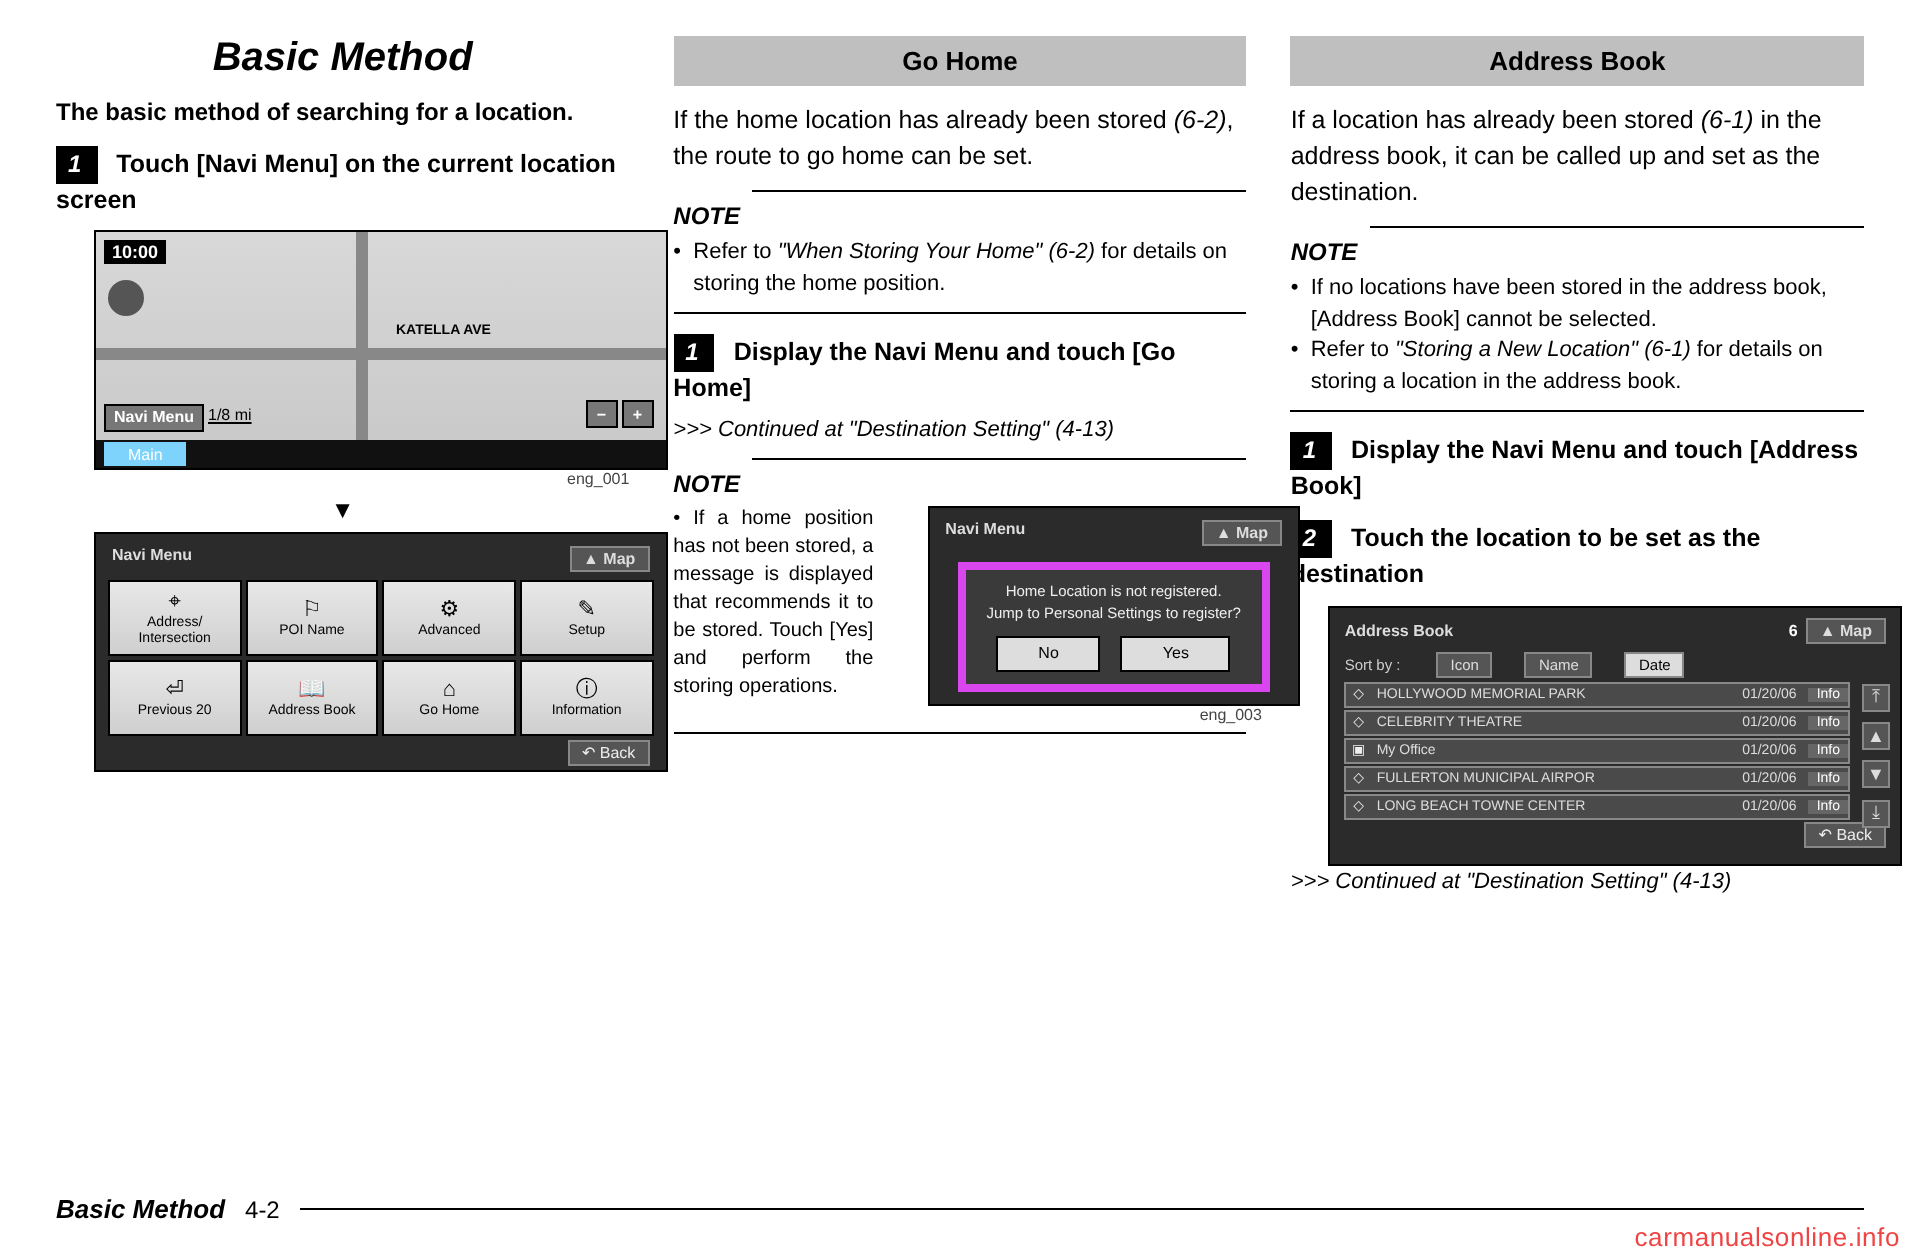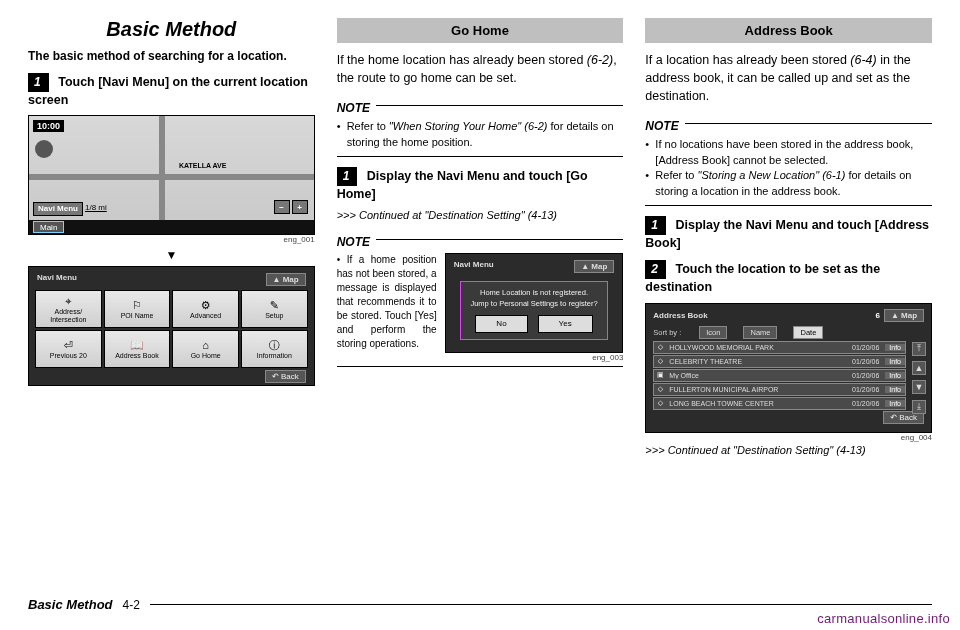--- a/index.html
+++ b/index.html
@@ -50,21 +50,21 @@
   }
   .bodytext .ref { font-style: italic; }
   .note-head {
     font-style: italic;
     font-weight: bold;
     font-size: 12px;
     margin-top: 6px;
   }
   .note-rule {
     display: flex;
-    align-items: center;
+    align-items: flex-start;
     gap: 6px;
     margin-bottom: 4px;
   }
   .note-rule .line {
     flex: 1;
     height: 1px;
     background: #000;
   }
   .note-list {
     list-style: none;
@@ -126,20 +126,21 @@
   }
 
   
   .shot {
     border: 1px solid #000;
     background: #2b2b2b;
     width: 100%;
     position: relative;
     color: #eee;
     font-size: 8px;
+    margin-left: 19px;
   }
   .shot-map {
     height: 120px;
     background: linear-gradient(#d8d8d8, #c8c8c8);
     overflow: hidden;
   }
   .shot-map .clock {
     position: absolute; left: 4px; top: 4px;
     background: #000; color: #fff; padding: 1px 4px; font-size: 9px; font-weight: bold;
   }
@@ -170,21 +171,21 @@
   .shot-map .zoom span {
     background: #777; color: #fff; border: 1px solid #000; width: 16px; height: 14px;
     display: flex; align-items: center; justify-content: center; font-weight: bold;
   }
   .shot-map .footer {
     position: absolute; left: 0; right: 0; bottom: 0; height: 14px; background: #111;
   }
   .shot-map .footer .main-btn {
     position: absolute; left: 4px; top: 1px; bottom: 1px;
     background: #555; color: #fff; padding: 0 6px; font-size: 8px;
-    display: flex; align-items: center; border: 1px solid #7dd3fc;
+    display: flex; align-items: center; border: 6px solid #7dd3fc;
   }
 
   .shot-menu {
     height: 120px;
     padding: 4px;
   }
   .shot-menu .bar {
     display: flex; justify-content: space-between; font-size: 8px; color: #ddd;
     padding: 2px 4px; font-weight: bold;
   }
@@ -215,21 +216,21 @@
     height: 100px; padding: 4px;
   }
   .shot-dialog .bar {
     display: flex; justify-content: space-between; font-size: 8px; color: #ddd;
     padding: 2px 4px; font-weight: bold;
   }
   .shot-dialog .bar .mapbtn {
     background: #555; padding: 1px 6px; border: 1px solid #888;
   }
   .shot-dialog .box {
-    margin: 6px 10px; background: #3a3a3a; border: 1px solid #d946ef;
+    margin: 6px 10px; background: #3a3a3a; border: 4px solid #d946ef;
     padding: 6px; text-align: center; font-size: 7.5px; line-height: 1.4;
   }
   .shot-dialog .btns {
     display: flex; justify-content: center; gap: 10px; margin-top: 6px;
   }
   .shot-dialog .btns span {
     background: #ddd; color: #000; padding: 2px 20px; font-size: 8px; border: 1px solid #000;
   }
 
   .shot-book {
@@ -288,21 +289,21 @@
     left: 28px; right: 28px; bottom: 18px;
     display: flex; align-items: center; gap: 10px;
   }
   .page-footer .sec {
     font-style: italic; font-weight: bold; font-size: 13px;
   }
   .page-footer .pg { font-size: 12px; }
   .page-footer .rule { flex: 1; height: 1.5px; background: #000; }
   .watermark {
     position: absolute; right: 10px; bottom: 4px;
-    font-size: 13px; color: #701a75; letter-spacing: 0.3px;
+    font-size: 13px; color: #ef4444; letter-spacing: 0.3px;
   }
 </style>
 </head>
 <body>
 
 <div class="cols">
 
   <div class="col">
     <h1 class="title">Basic Method</h1>
     <p class="intro">The basic method of searching for a location.</p>
@@ -421,21 +422,21 @@
         </div>
         <div class="imglabel">eng_003</div>
       </div>
     </div>
     <div class="end-rule"></div>
   </div>
 
   <div class="col">
     <div class="section-bar">Address Book</div>
     <p class="bodytext">
-      <span>If a location has already been stored </span><span class="ref">(6-4)</span><span> in the address book, it can be called up and set as the destination.</span>
+      <span>If a location has already been stored </span><span class="ref">(6-1)</span><span> in the address book, it can be called up and set as the destination.</span>
     </p>
     <div class="note-rule">
         <span class="note-head">NOTE</span>
         <span class="line"></span>
       </div>
     <ul class="note-list">
       <li>
         <span>If no locations have been stored in the address book, [Address Book] cannot be selected.</span>
       </li>
       <li>
@@ -500,21 +501,20 @@
           </div>
       </div>
       <div class="scroll">
         <span>⤒</span>
         <span>▲</span>
         <span>▼</span>
         <span>⤓</span>
       </div>
       <div class="back"><span>↶ Back</span></div>
     </div>
-    <div class="imglabel">eng_004</div>
     <p class="cont">&gt;&gt;&gt; Continued at "Destination Setting" (4-13)</p>
   </div>
 </div>
 
 <div class="page-footer">
   <span class="sec">Basic Method</span>
   <span class="pg">4-2</span>
   <span class="rule"></span>
 </div>
 <div class="watermark">carmanualsonline.info</div>

